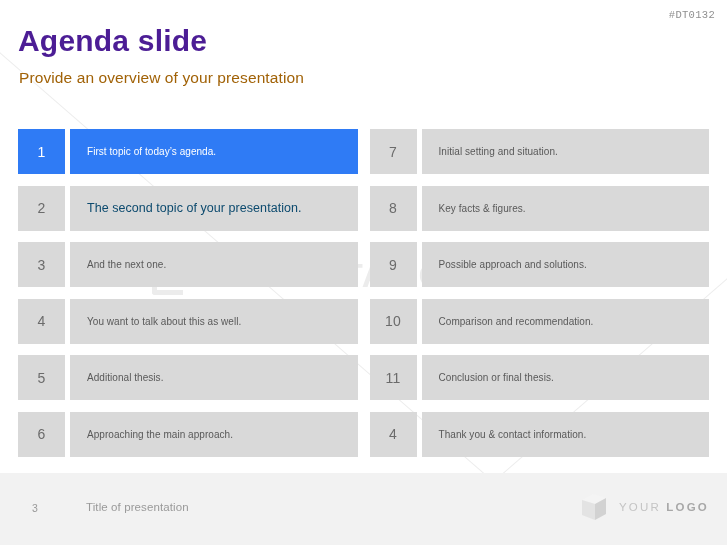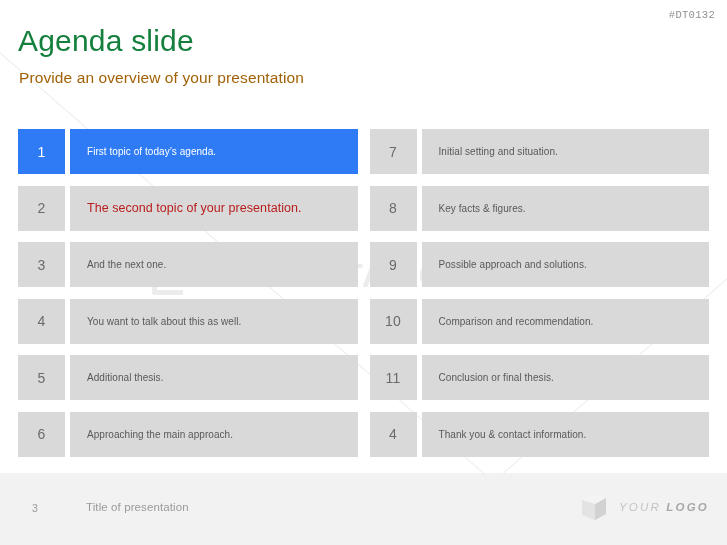--- a/index.html
+++ b/index.html
@@ -100,22 +100,22 @@
   
   .header {
     position: absolute;
     left: 18px;
     top: 24px;
     width: 640px;
   }
   .slide-title {
     font-size: 30px;
     line-height: 34px;
-    color: #15803d;
-    font-weight: normal;
+    color: #4c1d95;
+    font-weight: bold;
     margin: 0;
     letter-spacing: .2px;
   }
   .slide-subtitle {
     margin: 10px 0 0 1px;
     font-size: 15.5px;
     line-height: 19px;
     color: #a16207;
     font-weight: normal;
     letter-spacing: .1px;
@@ -166,21 +166,21 @@
     white-space: nowrap;
   }
   
   .agenda-row.is-active .row-num,
   .agenda-row.is-active .row-text {
     background: #2f7bf5;
     color: #ffffff;
   }
   
   .agenda-row.is-muted .row-text {
-    color: #b91c1c;
+    color: #0c4a6e;
     font-size: 12.5px;
   }
 
   
   .footer {
     position: absolute;
     left: 0;
     right: 0;
     bottom: 0;
     height: 72px;
@@ -212,21 +212,20 @@
   .logo-cube {
     width: 26px;
     height: 28px;
     flex: 0 0 26px;
   }
   .logo-text {
     font-size: 11.5px;
     letter-spacing: 2.2px;
     color: #c4c4c4;
     white-space: nowrap;
-    font-style: italic;
   }
   .logo-text .lt-strong {
     color: #a8a8a8;
     font-weight: bold;
   }
 </style>
 </head>
 <body>
 
 <div class="slide">

